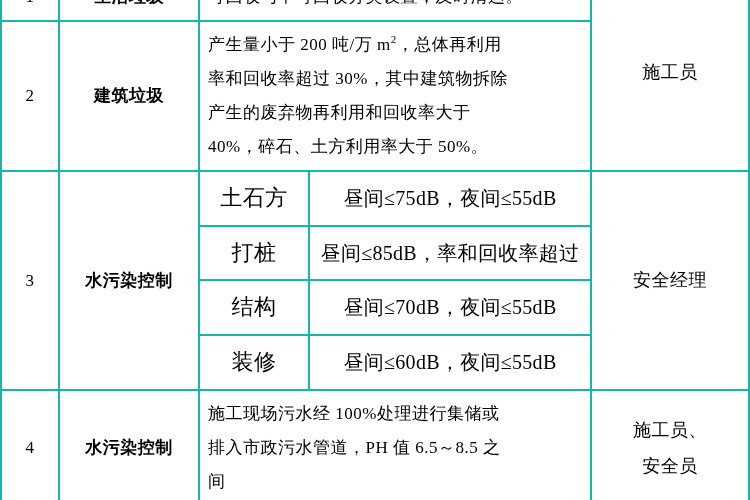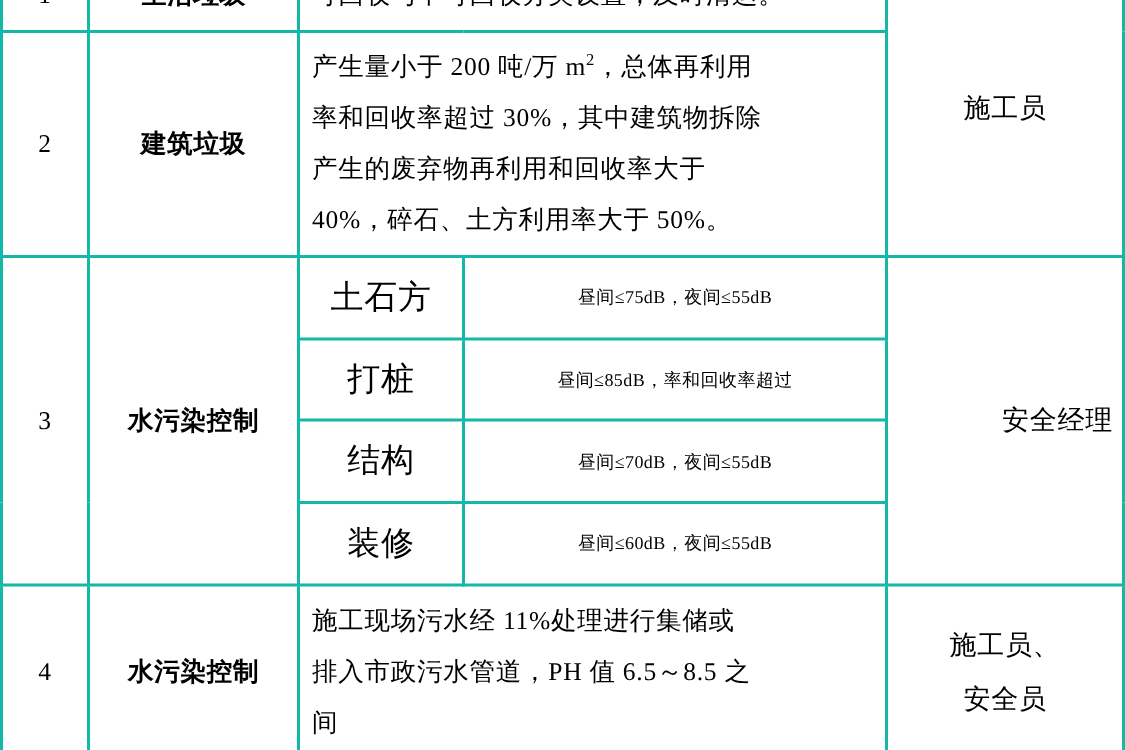--- a/index.html
+++ b/index.html
@@ -75,26 +75,25 @@
     padding: 6px 4px;
     font-size: 22px;
   }
   .role-cell .cell-inner {
     font-size: 18px;
     line-height: 2.0;
   }
   .noise-desc .cell-inner {
     text-align: center;
     text-align-last: center;
-    font-size: 12px;
+    font-size: 20px;
     letter-spacing: 0.3px;
   }
   .vert-label .cell-inner {
     line-height: 1.9;
-    text-align: right;
   }
   sup {
     font-size: 0.65em;
     vertical-align: super;
   }
 </style>
 </head>
 <body>
 
 <div class="page">
@@ -184,21 +183,21 @@
 
       <tr>
         <td class="num-cell">
           <div class="cell-inner">4</div>
         </td>
         <td class="item-cell">
           <div class="cell-inner">水污染控制</div>
         </td>
         <td class="desc-cell" colspan="2">
           <div class="cell-inner">
-            <div>施工现场污水经 11%处理进行集储或</div>
+            <div>施工现场污水经 100%处理进行集储或</div>
             <div>排入市政污水管道，PH 值 6.5～8.5 之</div>
             <div>间</div>
           </div>
         </td>
         <td class="role-cell">
           <div class="cell-inner">
             <div>施工员、</div>
             <div>安全员</div>
           </div>
         </td>

